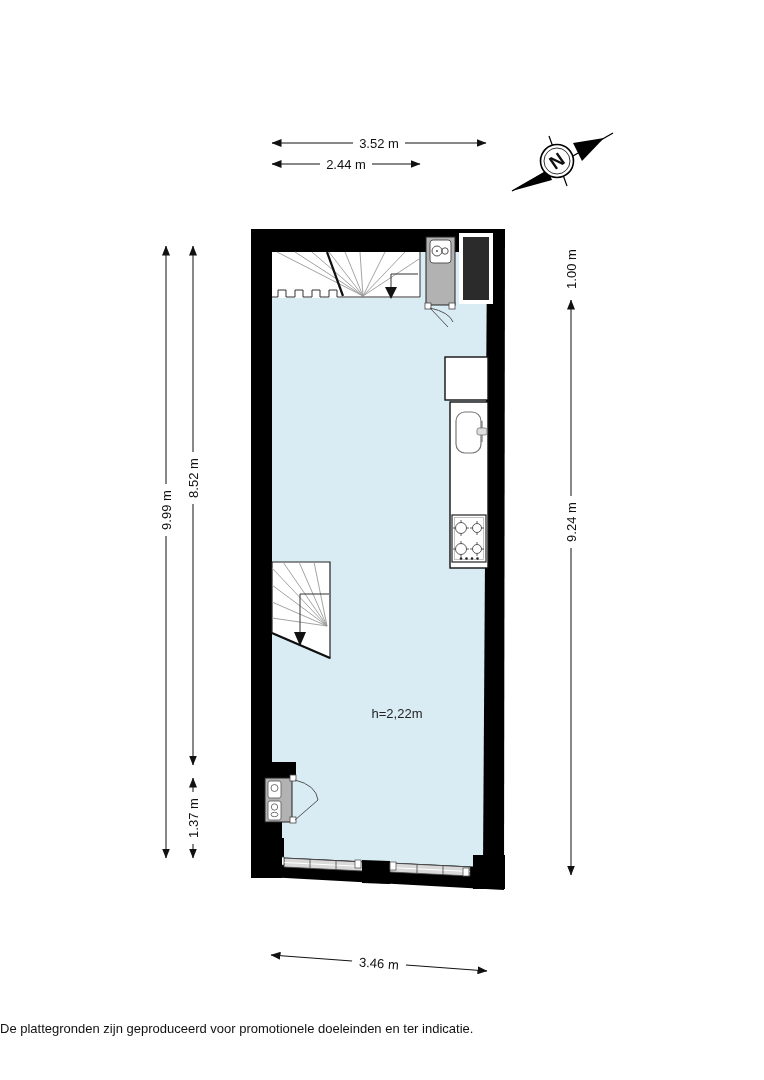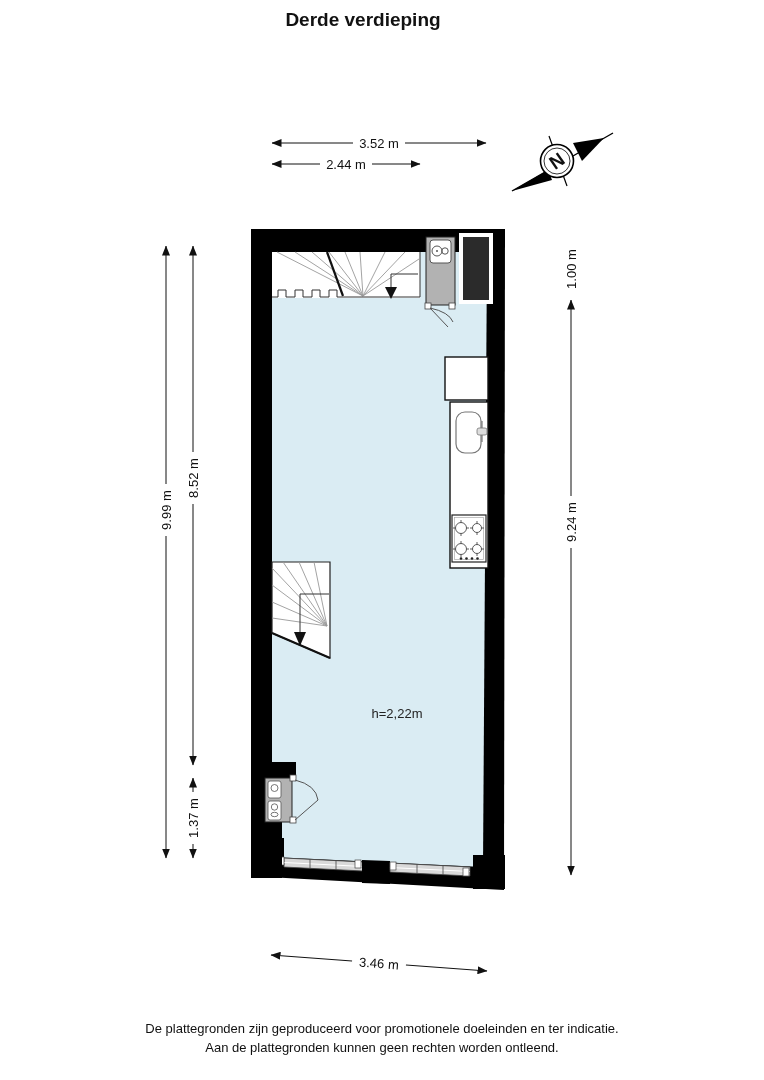--- a/index.html
+++ b/index.html
@@ -1,34 +1,33 @@
 <!DOCTYPE html>
 <html><head>
 <meta charset="utf-8">
 <style>
   html,body{margin:0;padding:0;background:#fff;}
   .page{position:relative;width:764px;height:1080px;background:#fff;overflow:hidden;
         font-family:"Liberation Sans",sans-serif;color:#111;}
   .title{position:absolute;top:8px;left:0;width:726px;text-align:center;
          font-weight:bold;font-size:19px;line-height:23px;color:#111;}
-  .footer{position:absolute;top:1019px;left:0;width:764px;text-align:center;
+  .footer{position:absolute;top:1019px;left:0;width:764px;text-align:left;
           font-size:13px;line-height:19px;color:#111;}
   svg.plan{position:absolute;left:0;top:0;}
   svg text{font-family:"Liberation Sans",sans-serif;}
   .dim-label{font-size:13px;fill:#111;}
   .room-label{font-size:13px;fill:#222;}
   .compass-n{font-size:19px;font-weight:bold;fill:#111;}
 </style>
 </head>
 <body>
 
 <div class="page">
 
   <div class="title">
-    <div>Derde verdieping</div>
   </div>
 
   <svg class="plan" width="764" height="1080" viewBox="0 0 764 1080">
     <defs>
       <marker id="arrE" markerWidth="10" markerHeight="8" refX="9.5" refY="4" orient="auto">
         <path d="M0,0 L10,4 L0,8 Z" fill="#111"></path>
       </marker>
       <marker id="arrS" markerWidth="10" markerHeight="8" refX="0.5" refY="4" orient="auto">
         <path d="M10,0 L0,4 L10,8 Z" fill="#111"></path>
       </marker>
@@ -232,16 +231,15 @@
       <rect x="290" y="817" width="6" height="6" fill="#fff" stroke="#444" stroke-width="0.8"></rect>
       <path d="M295,780 Q316,785 318,800" fill="none" stroke="#555" stroke-width="1"></path>
       <line x1="295" y1="820" x2="318" y2="800" stroke="#555" stroke-width="1"></line>
     </g>
 
     <text class="room-label" x="397" y="718" text-anchor="middle">h=2,22m</text>
   </svg>
 
   <div class="footer">
     <div>De plattegronden zijn geproduceerd voor promotionele doeleinden en ter indicatie.</div>
-    <div>Aan de plattegronden kunnen geen rechten worden ontleend.</div>
   </div>
 
 </div>
 
 </body></html>

